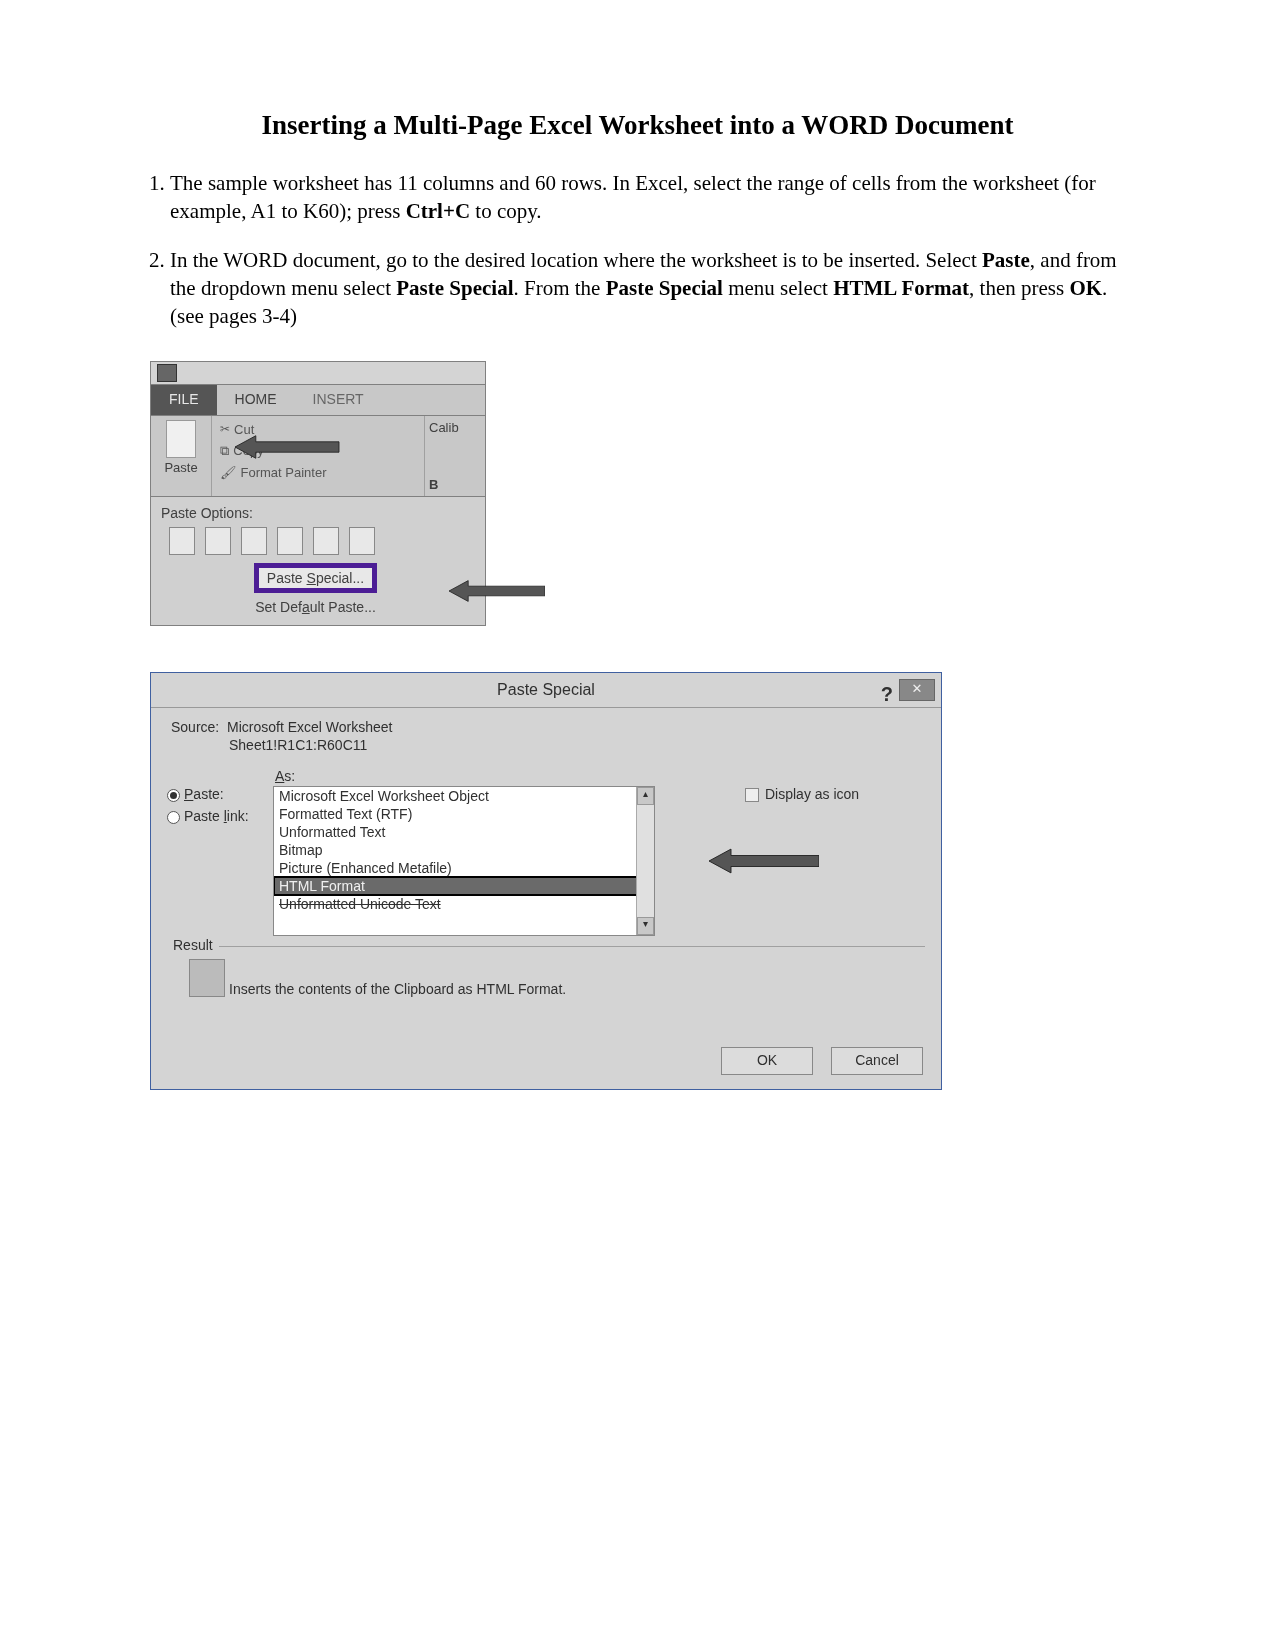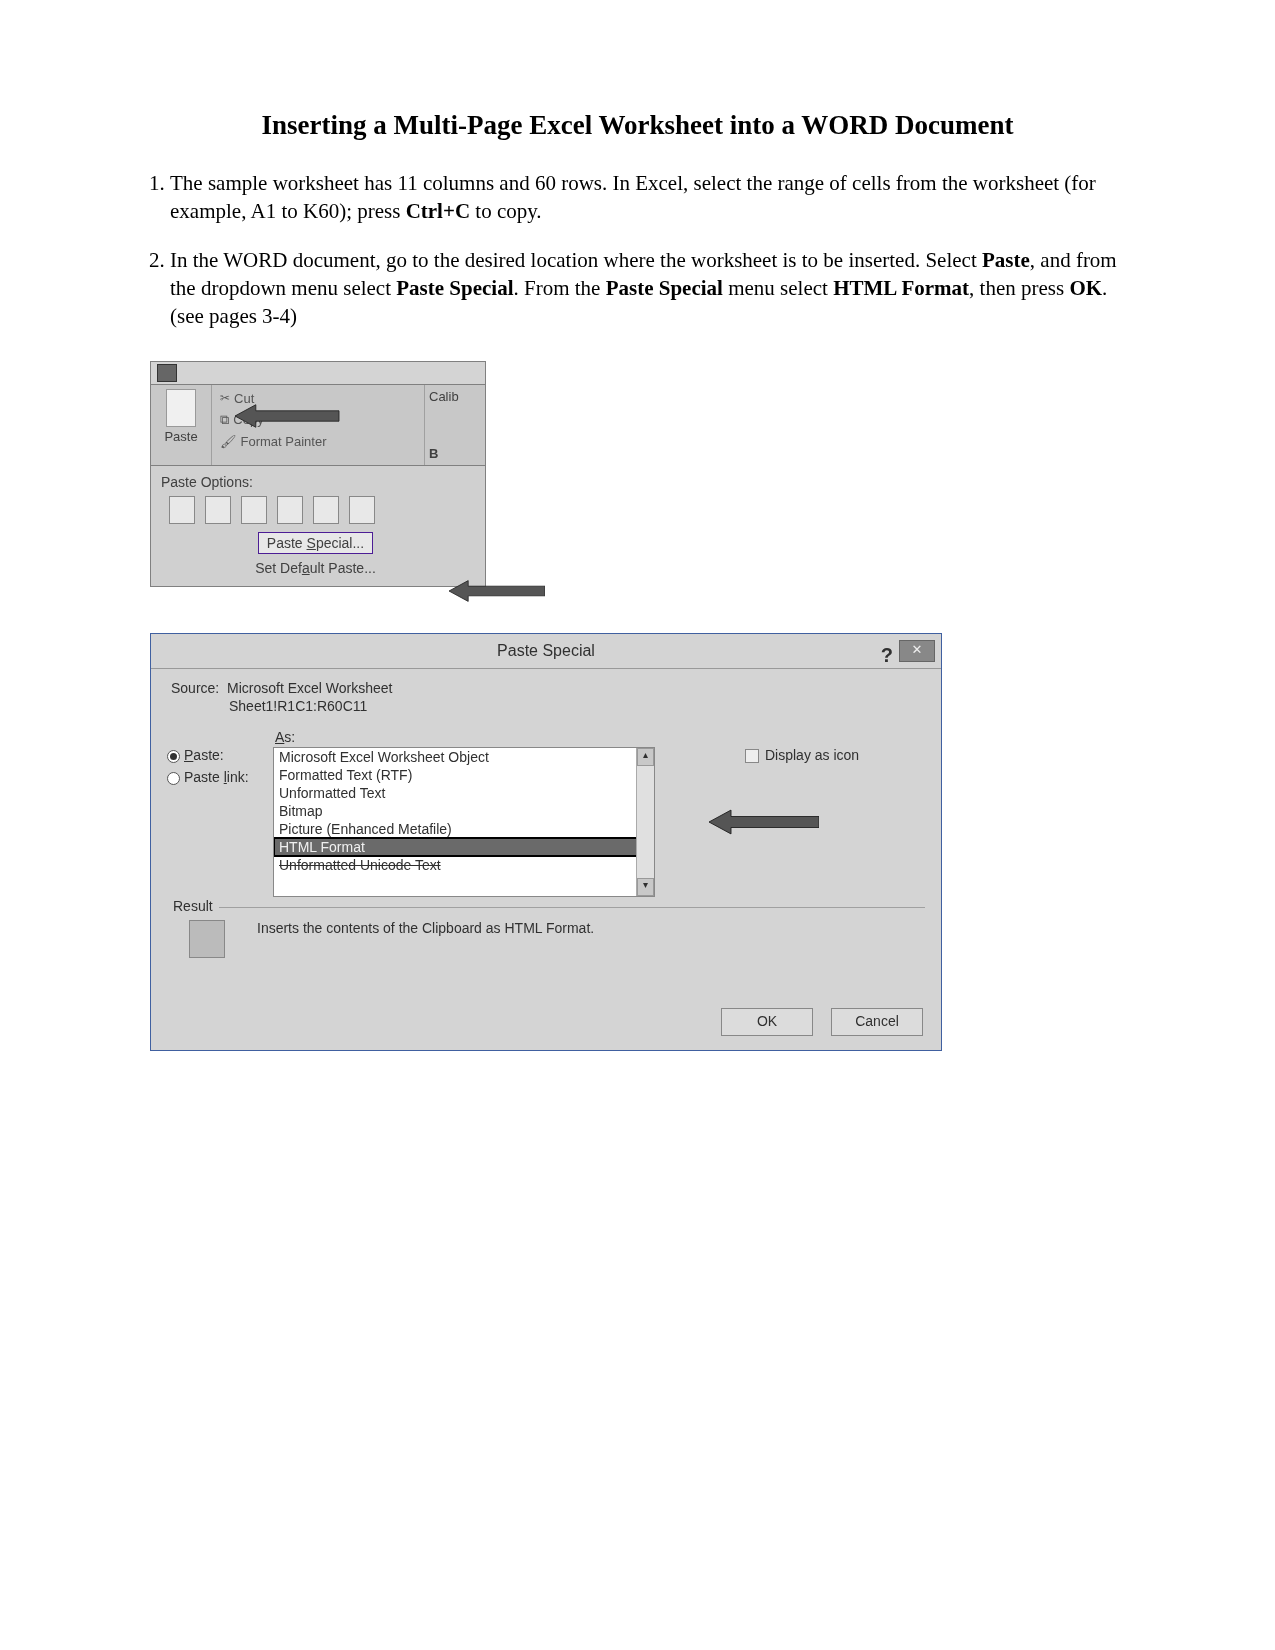--- a/index.html
+++ b/index.html
@@ -113,21 +113,21 @@
   .poicons .ico {
     width: 24px; height: 26px;
     background: #e8e8e8; border: 1px solid #888;
   }
   .psline {
     position: relative;
     display: flex; justify-content: center;
     margin: 4px 0;
   }
   .psbox {
-    border: 1px solid #4c1d95;
+    border: 5px solid #4c1d95;
     padding: 2px 8px;
     background: #e8e8e8;
     font-size: 14px;
   }
   .dpline { text-align: center; font-size: 14px; margin-top: 6px;}
   .bigarrow2 {
     position: absolute;
     right: -60px; top: 216px;
     width: 96px; height: 26px;
   }
@@ -207,21 +207,21 @@
   }
   .fieldset {
     border-top: 1px solid #a0a0a0;
     margin-top: 8px; padding-top: 6px; padding-left: 4px;
     position: relative;
   }
   .fieldset .legend {
     position: absolute; top: -10px; left: 0;
     background: #d4d4d4; padding: 0 6px; font-size: 14px;
   }
-  .resrow { display:flex; align-items:flex-start; gap:32px; padding: 6px 0 30px 18px;}
+  .resrow { display:flex; align-items:flex-end; gap:4px; padding: 6px 0 30px 18px;}
   .resicon {
     width: 34px; height: 36px; background:#bbb; border:1px solid #888;
   }
   .d-buttons {
     display:flex; justify-content:flex-end; gap:18px;
     padding: 6px 18px 14px 0;
   }
   .d-buttons .btn {
     width: 90px; height: 26px; line-height: 24px; text-align:center;
     background:#dcdcdc; border:1px solid #888; font-size:14px;
@@ -244,20 +244,25 @@
       <span>The sample worksheet has 11 columns and 60 rows. In Excel, select the range of cells from the worksheet (for example, A1 to K60); press </span><span class="bold">Ctrl+C</span><span> to copy.</span>
     </li>
     <li>
       <span>In the WORD document, go to the desired location where the worksheet is to be inserted. Select </span><span class="bold">Paste</span><span>, and from the dropdown menu select </span><span class="bold">Paste Special</span><span>. From the </span><span class="bold">Paste Special</span><span> menu select </span><span class="bold">HTML Format</span><span>, then press </span><span class="bold">OK</span><span>. (see pages 3-4)</span>
     </li>
   </ol>
 
   <div class="shot1">
     <div class="qat">
       <span class="wordicon"></span>
+    </div>
+    <div class="tabs">
+      <div class="tab file">FILE</div>
+      <div class="tab">HOME</div>
+      <div class="tab insert">INSERT</div>
     </div>
     <div class="ribbonrow">
       <div class="pastebtn">
         <div class="pi"></div>
         <span>Paste</span>
       </div>
       <div class="clip">
         <div class="cutline">
           <span class="scissors-icon">✂</span>
           <span>Cut</span>

